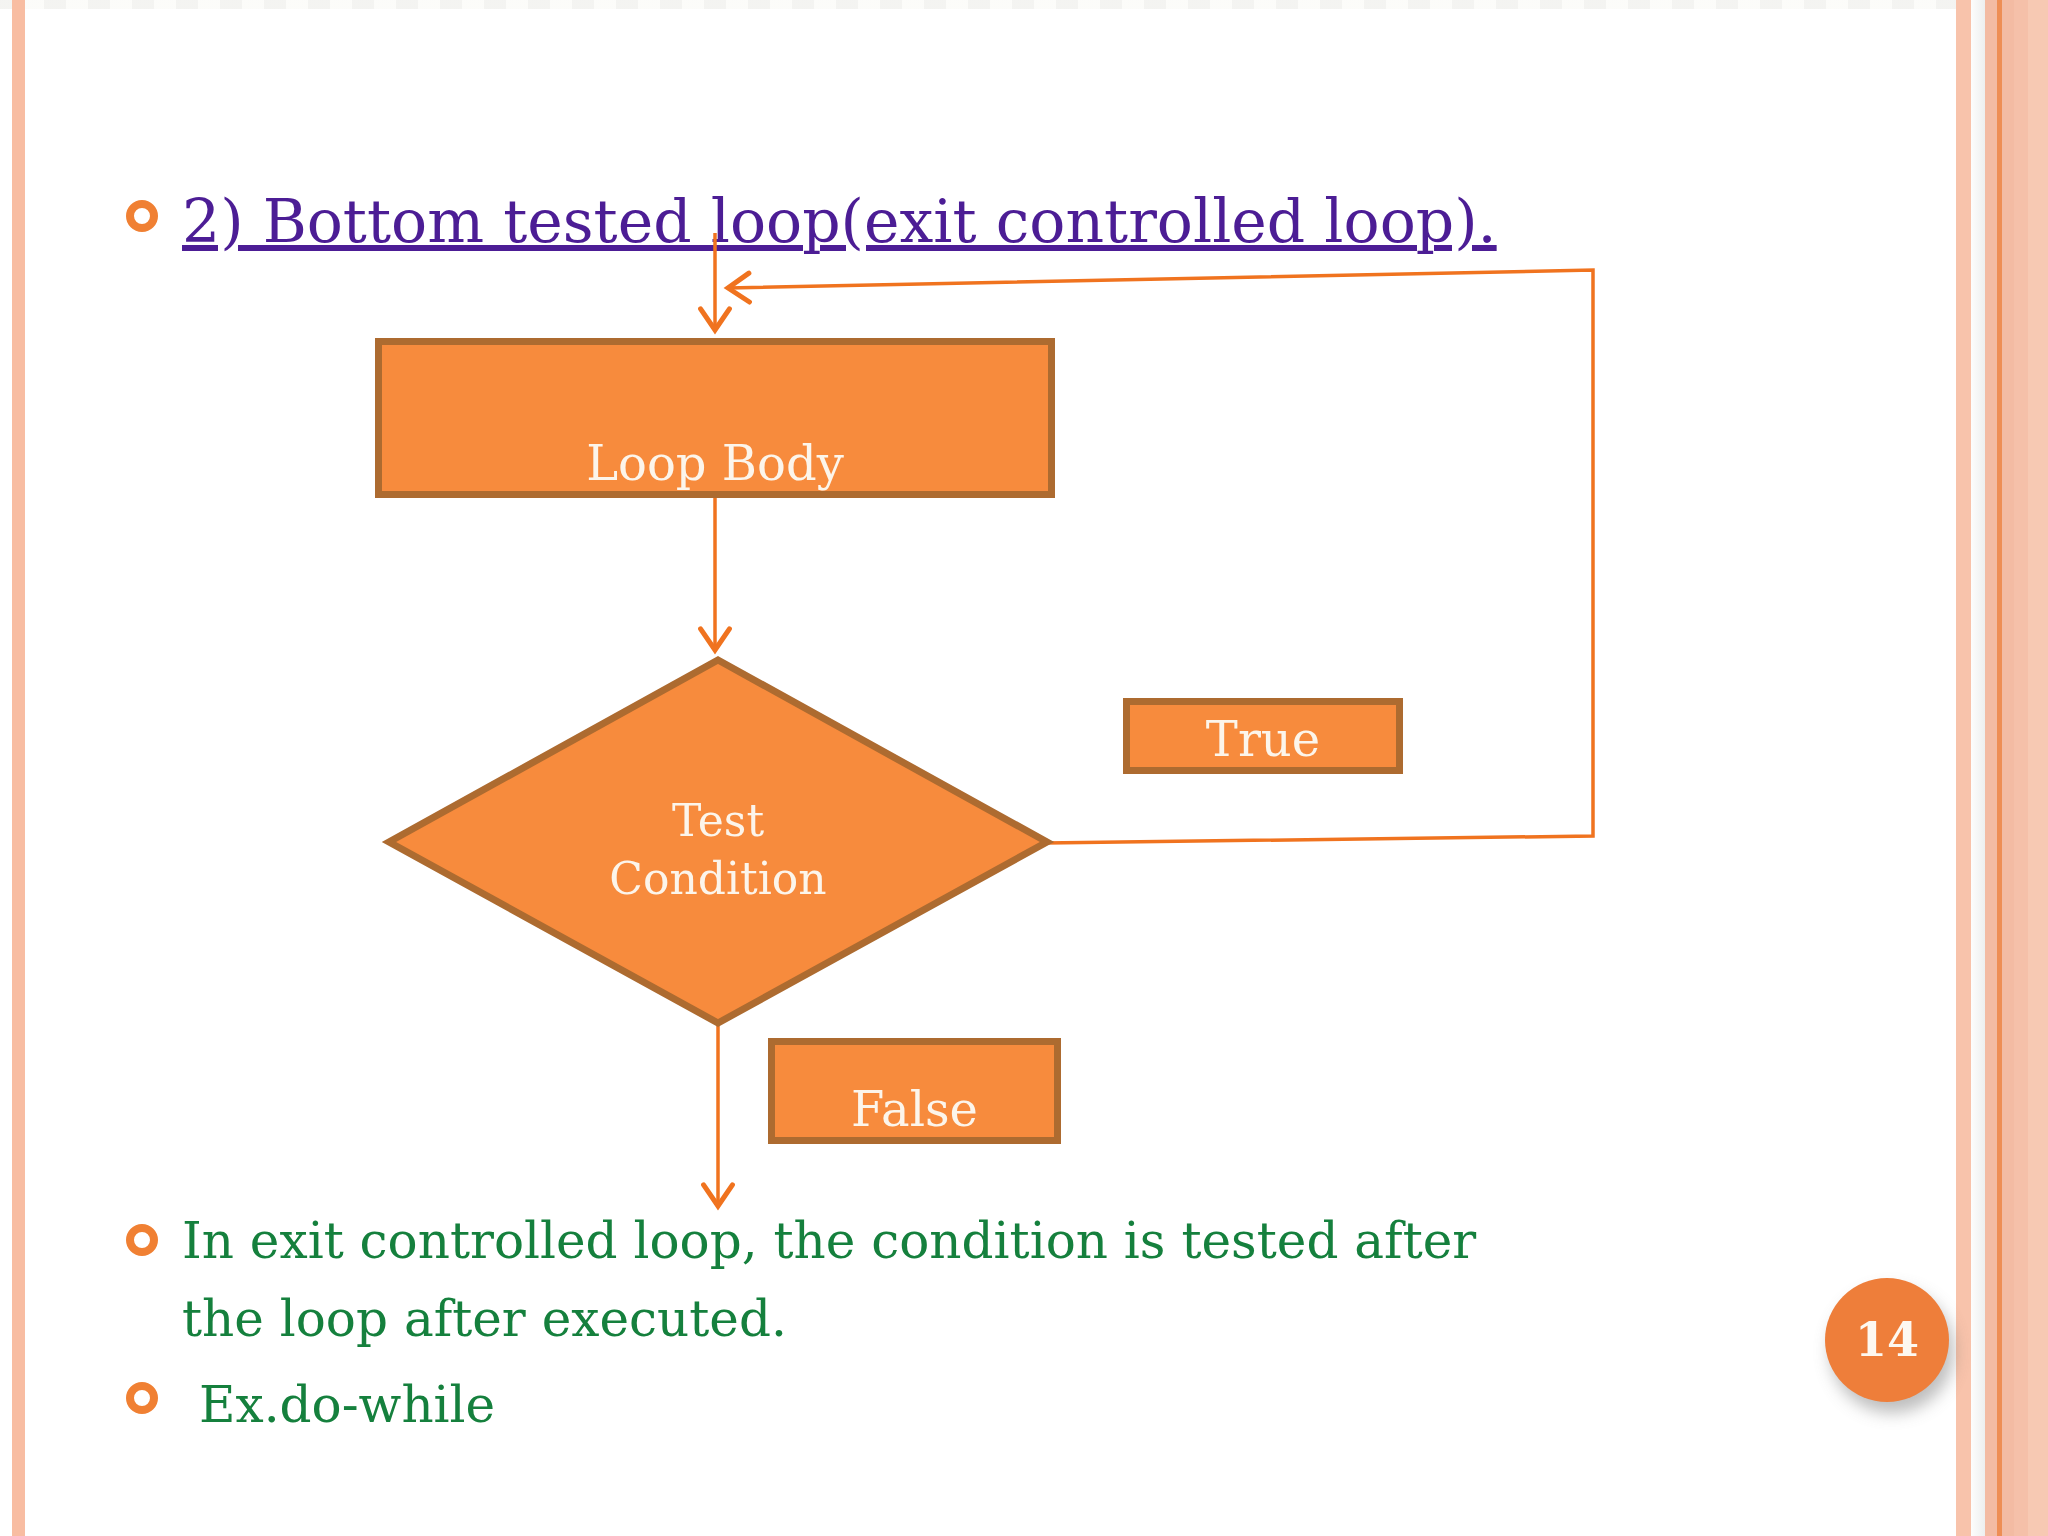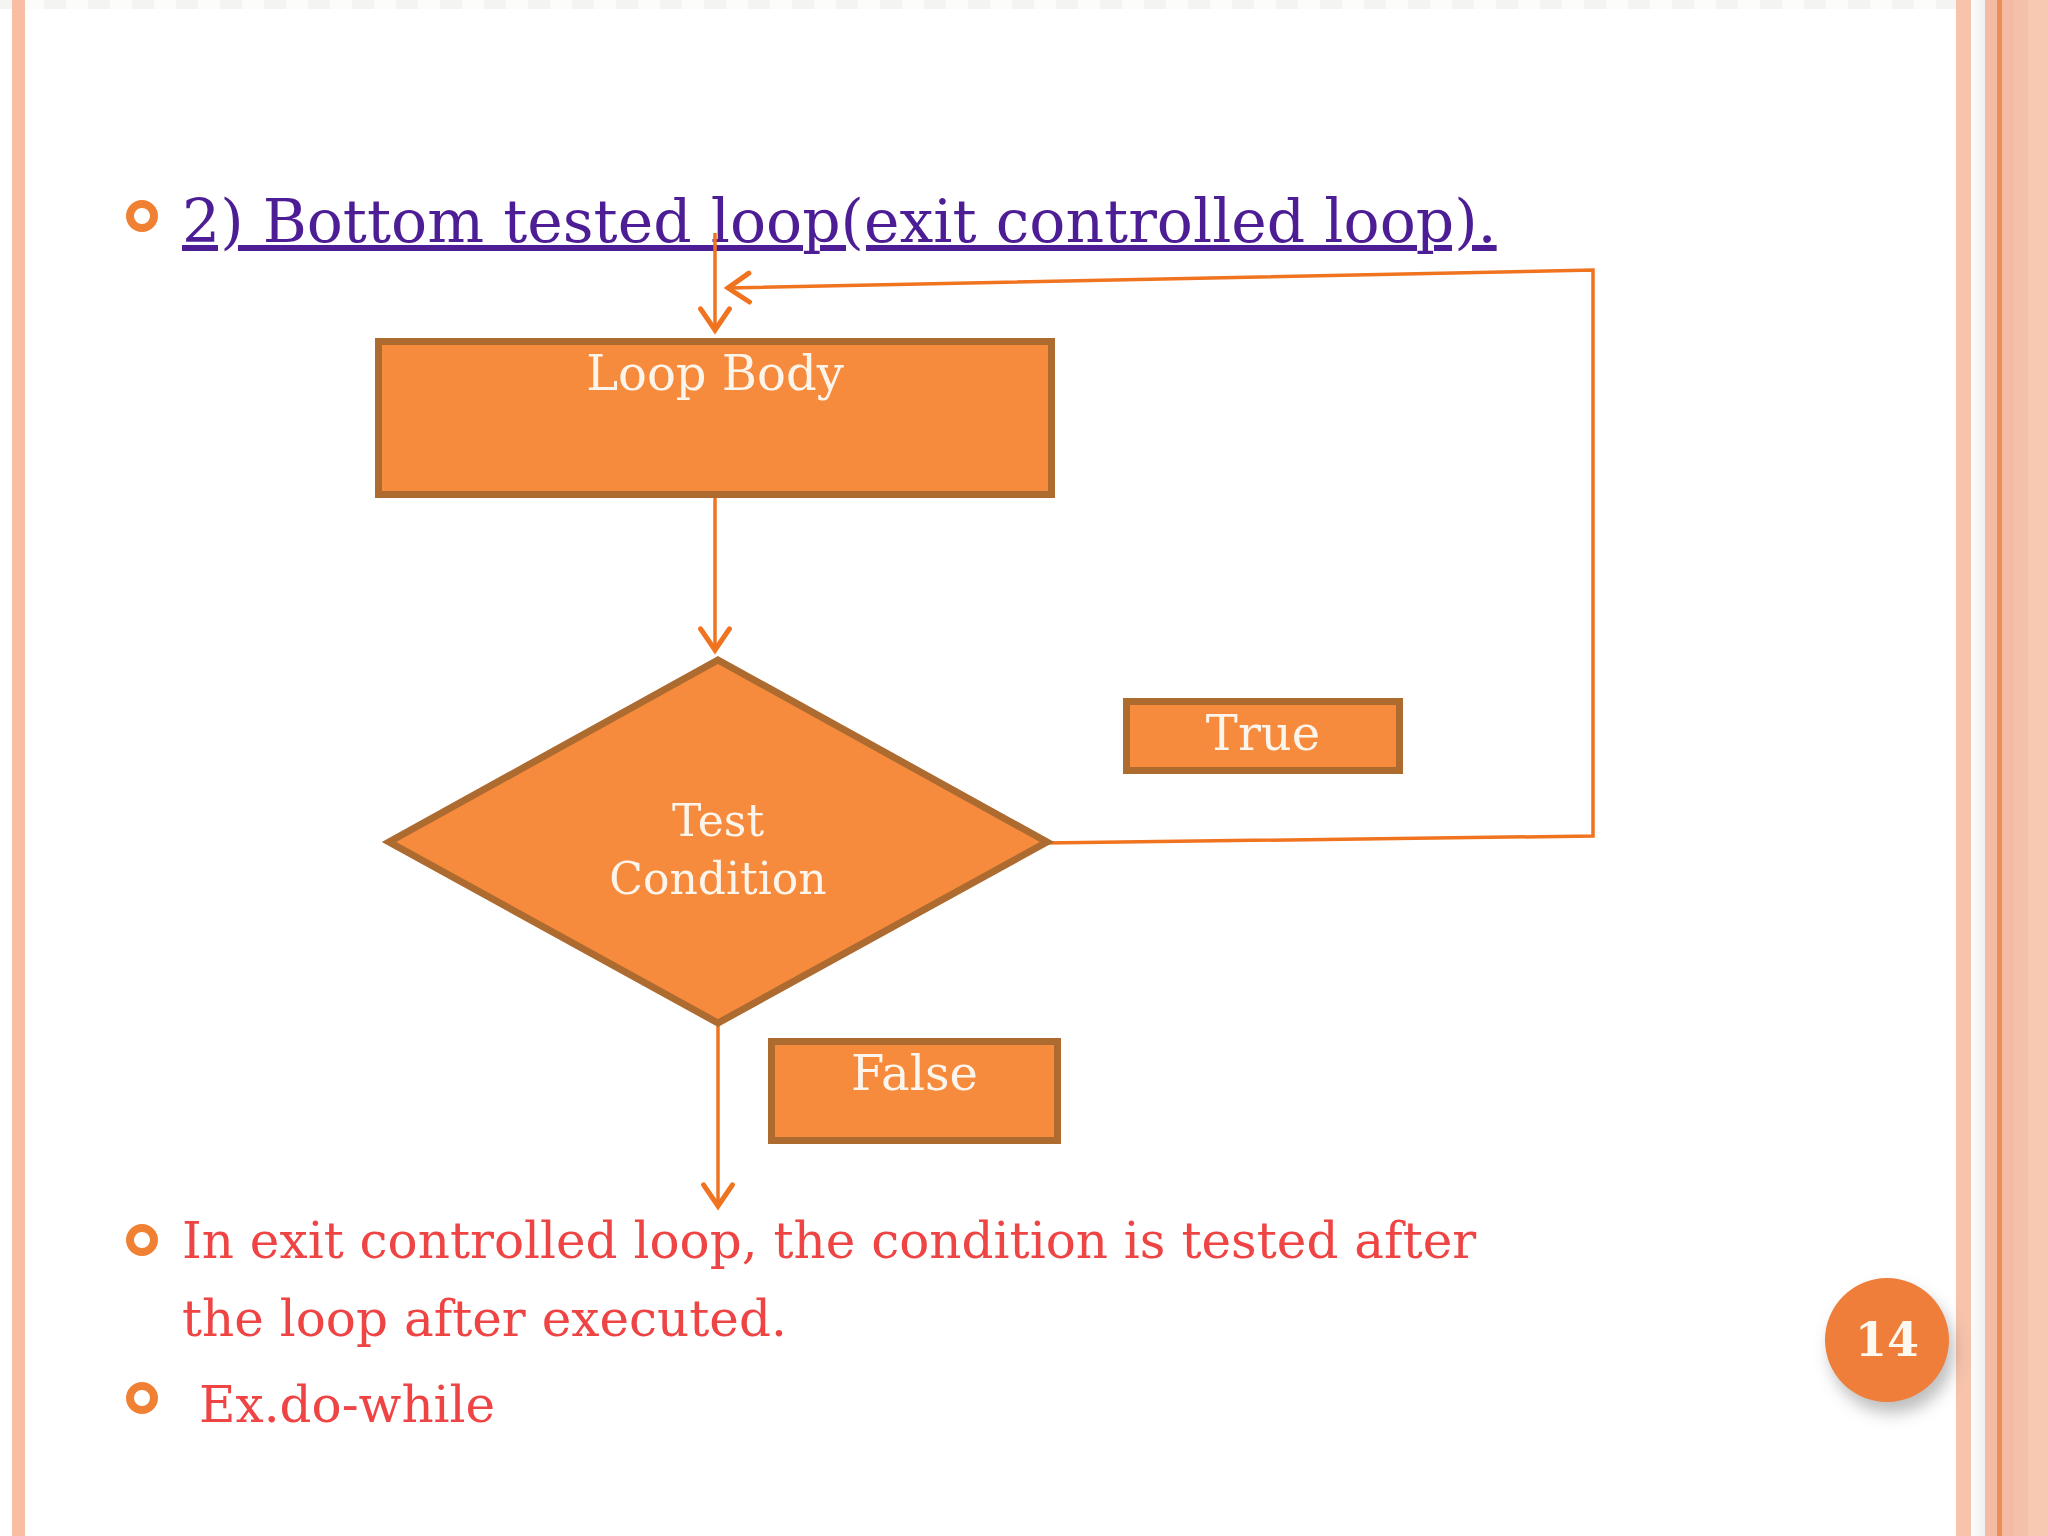--- a/index.html
+++ b/index.html
@@ -28,30 +28,30 @@
   
   .bullet-row{position:absolute;display:flex;align-items:flex-start;color:#4c1d95;text-decoration:underline;}
   .ring{
     flex:0 0 auto;width:16px;height:16px;border:8px solid #F08033;border-radius:50%;
     background:transparent;
   }
   .title-row{left:126px;top:184px;width:1700px;}
   .title-row .ring{margin-top:16px;margin-right:24px;}
   .title-text{font-size:60px;line-height:74px;white-space:nowrap;}
   .body-block{position:absolute;left:126px;top:1202px;width:1800px;}
-  .body-item{display:flex;align-items:flex-start;color:#ef4444;}
+  .body-item{display:flex;align-items:flex-start;color:#15803d;}
   .body-item .ring{margin-top:22px;margin-right:24px;}
   .body-text{font-size:50px;line-height:78px;}
   .body-item2{margin-top:8px;gap:17px;}
   .body-item2 .ring{margin-top:16px;}
   
   .fc-box{
     position:absolute;box-sizing:border-box;
     background:#F78B3D;border:7px solid #AD6B30;
-    display:flex;align-items:flex-start;justify-content:center;
+    display:flex;align-items:flex-end;justify-content:center;
     color:#FCF5EB;
   }
   .loop-body{left:375px;top:338px;width:680px;height:160px;font-size:48px;}
   .true-box{left:1123px;top:698px;width:280px;height:76px;font-size:48px;}
   .false-box{left:768px;top:1038px;width:293px;height:106px;font-size:48px;}
   .diamond-label{
     position:absolute;left:468px;top:792px;width:500px;
     text-align:center;color:#FCF5EB;font-size:44px;line-height:58px;
   }
   .fc-svg{position:absolute;left:0;top:0;}

